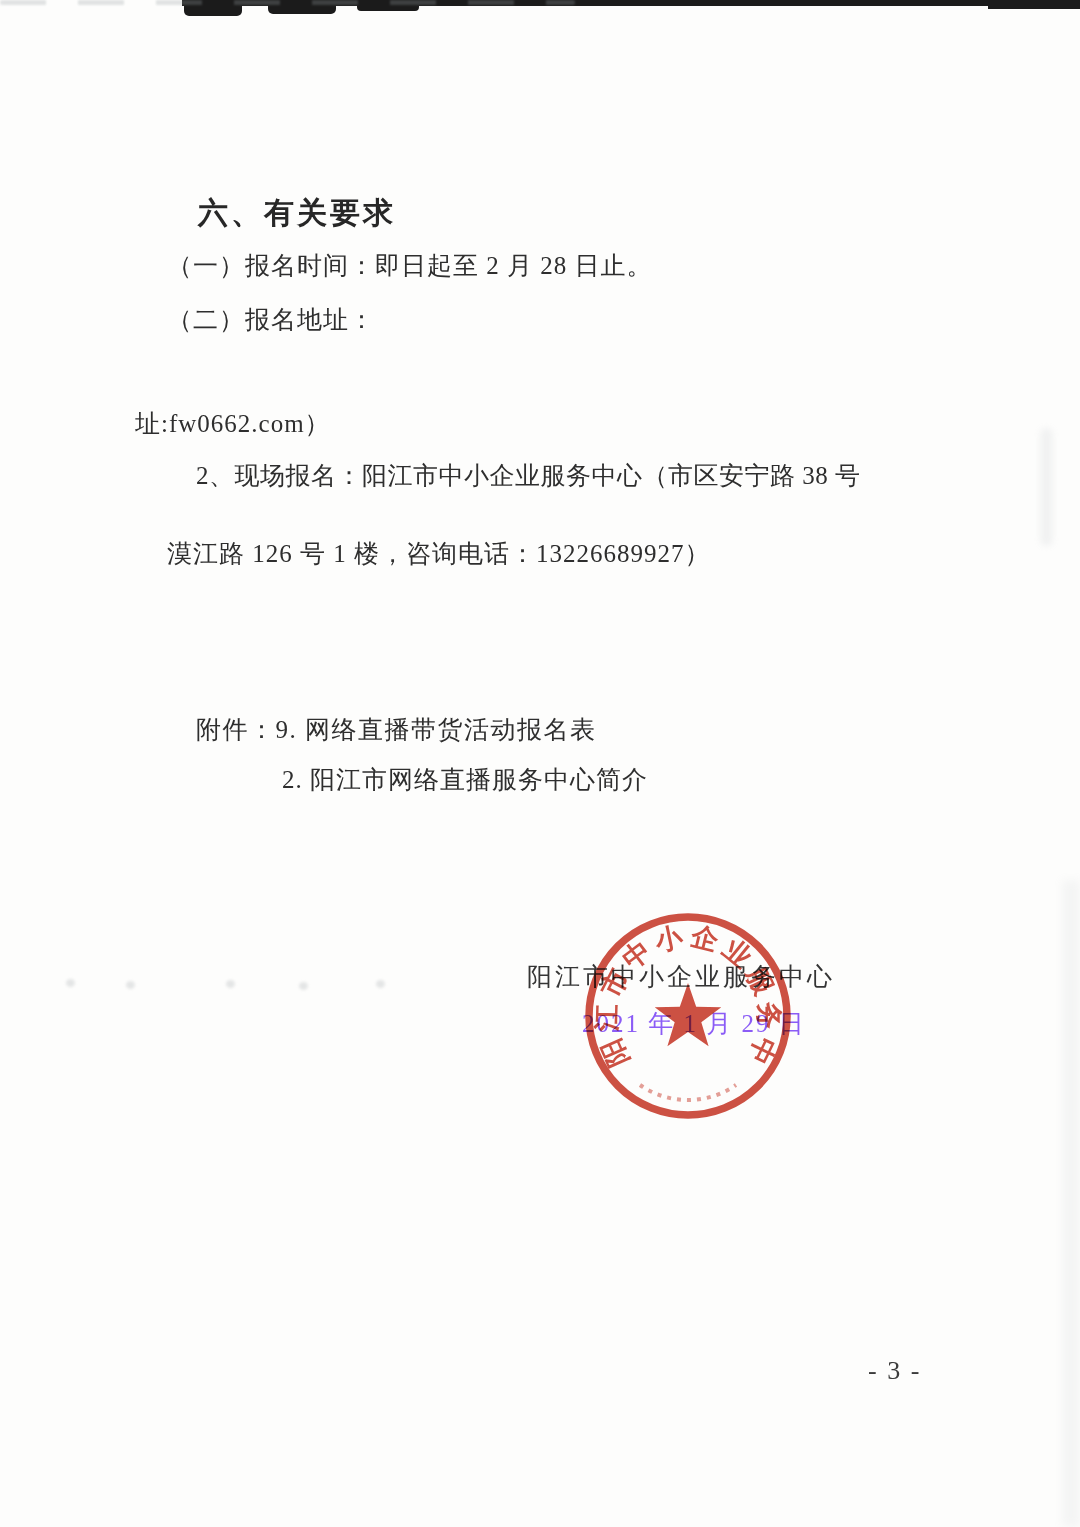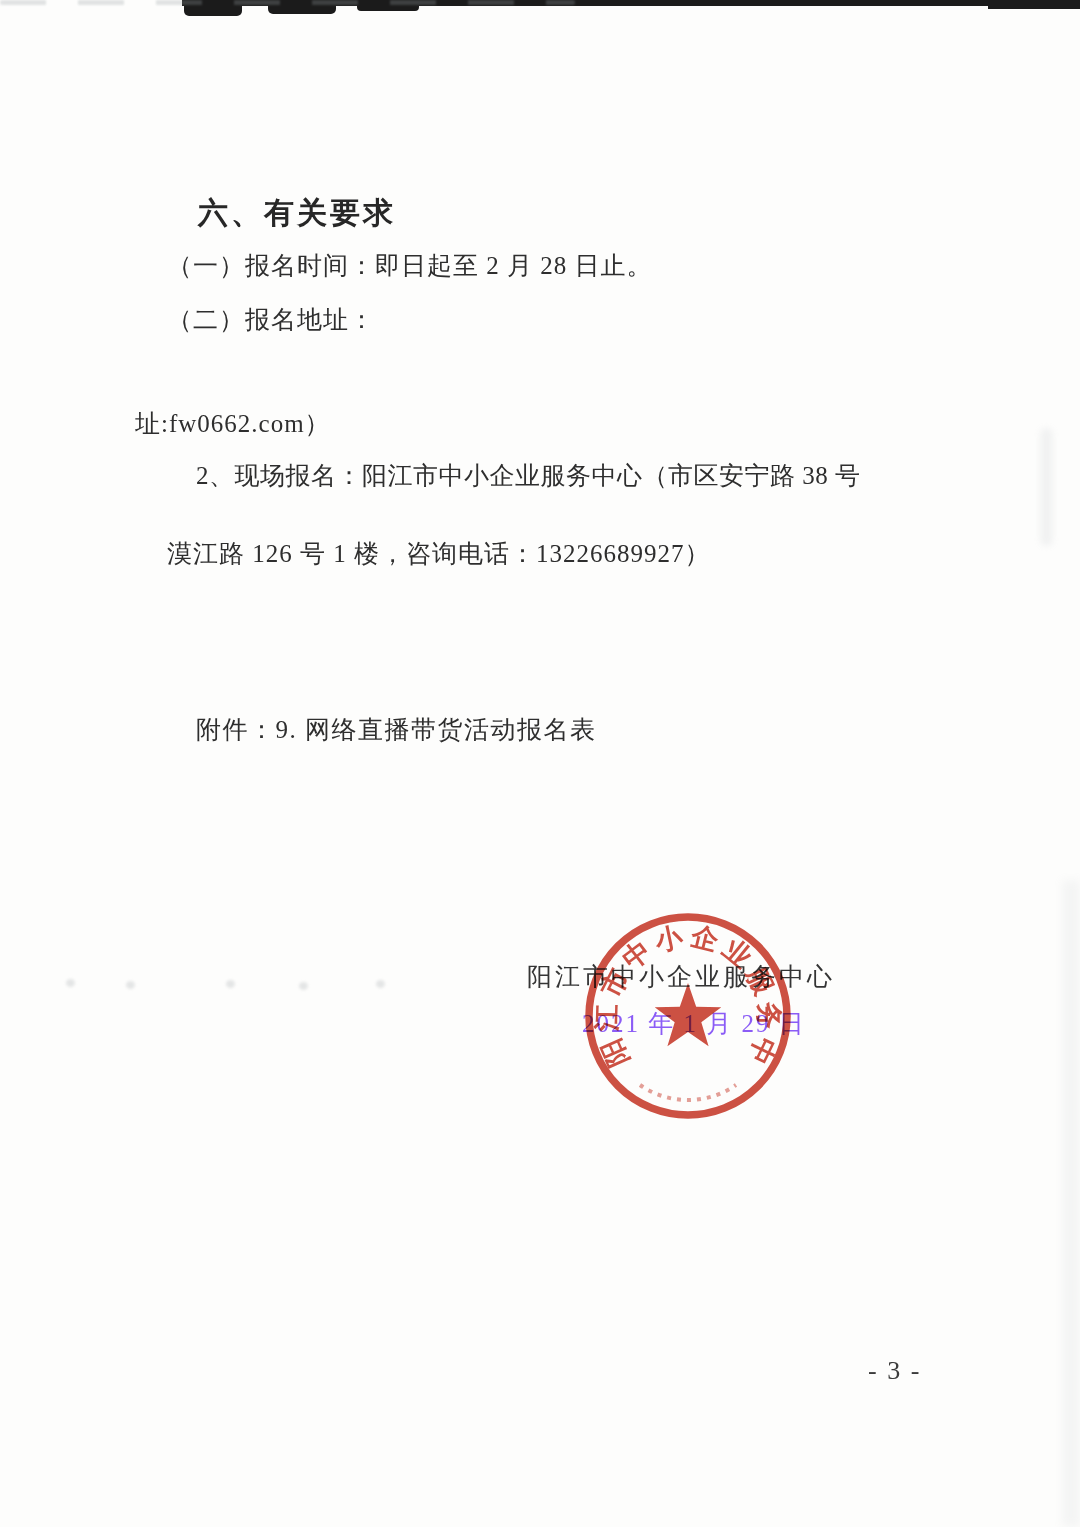--- a/index.html
+++ b/index.html
@@ -99,20 +99,21 @@
   <div class="side-smear"></div>
   <div class="edge-band"></div>
 
   <div class="line l-heading">六、有关要求</div>
   <div class="line l-regtime">（一）报名时间：即日起至 2 月 28 日止。</div>
   <div class="line l-regaddr">（二）报名地址：</div>
   <div class="line l-url">址:fw0662.com）</div>
   <div class="line l-onsite">2、现场报名：阳江市中小企业服务中心（市区安宁路 38 号</div>
   <div class="line l-addr2">漠江路 126 号 1 楼，咨询电话：13226689927）</div>
   <div class="line l-att1">附件：9. 网络直播带货活动报名表</div>
+  <div class="line l-att2">2. 阳江市网络直播服务中心简介</div>
 
   <div class="line l-sig">阳江市中小企业服务中心</div>
   <div class="line l-date">2021 年 1 月 29 日</div>
 
   <svg class="stamp" viewBox="0 0 230 230">
     <defs>
       <path id="sealArc" d="M 59 162 A 72 72 0 1 1 171 162" fill="none"></path>
     </defs>
     <circle cx="115" cy="115" r="99" fill="none" stroke-width="7.5" stroke="#c8392a"></circle>
     <polygon points="115,82 123.2,105.7 148.3,106.2 128.3,121.3 135.6,145.3 115,131 94.4,145.3 101.7,121.3 81.7,106.2 106.8,105.7" fill="#c8392a"></polygon>

